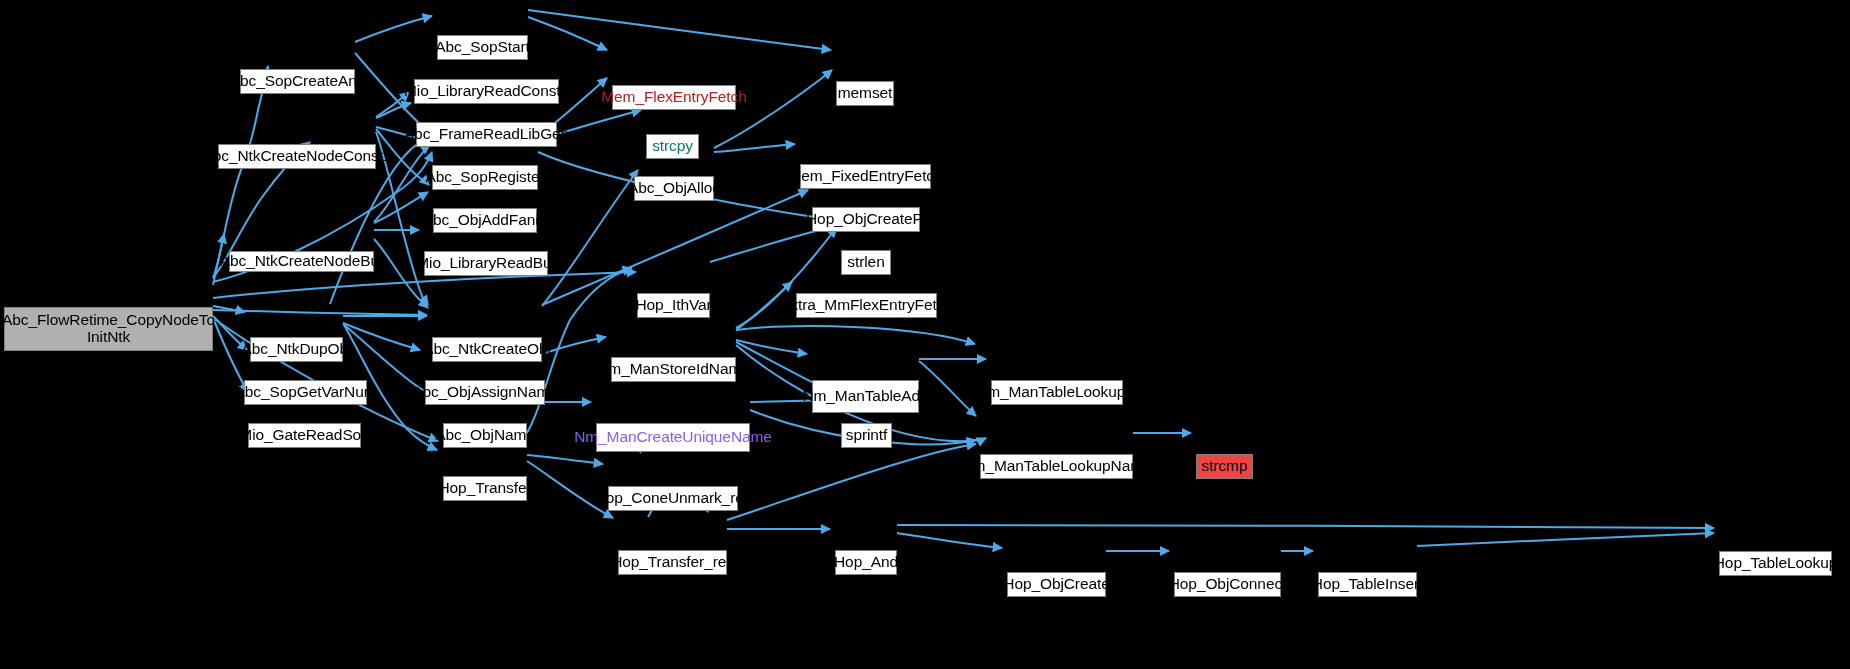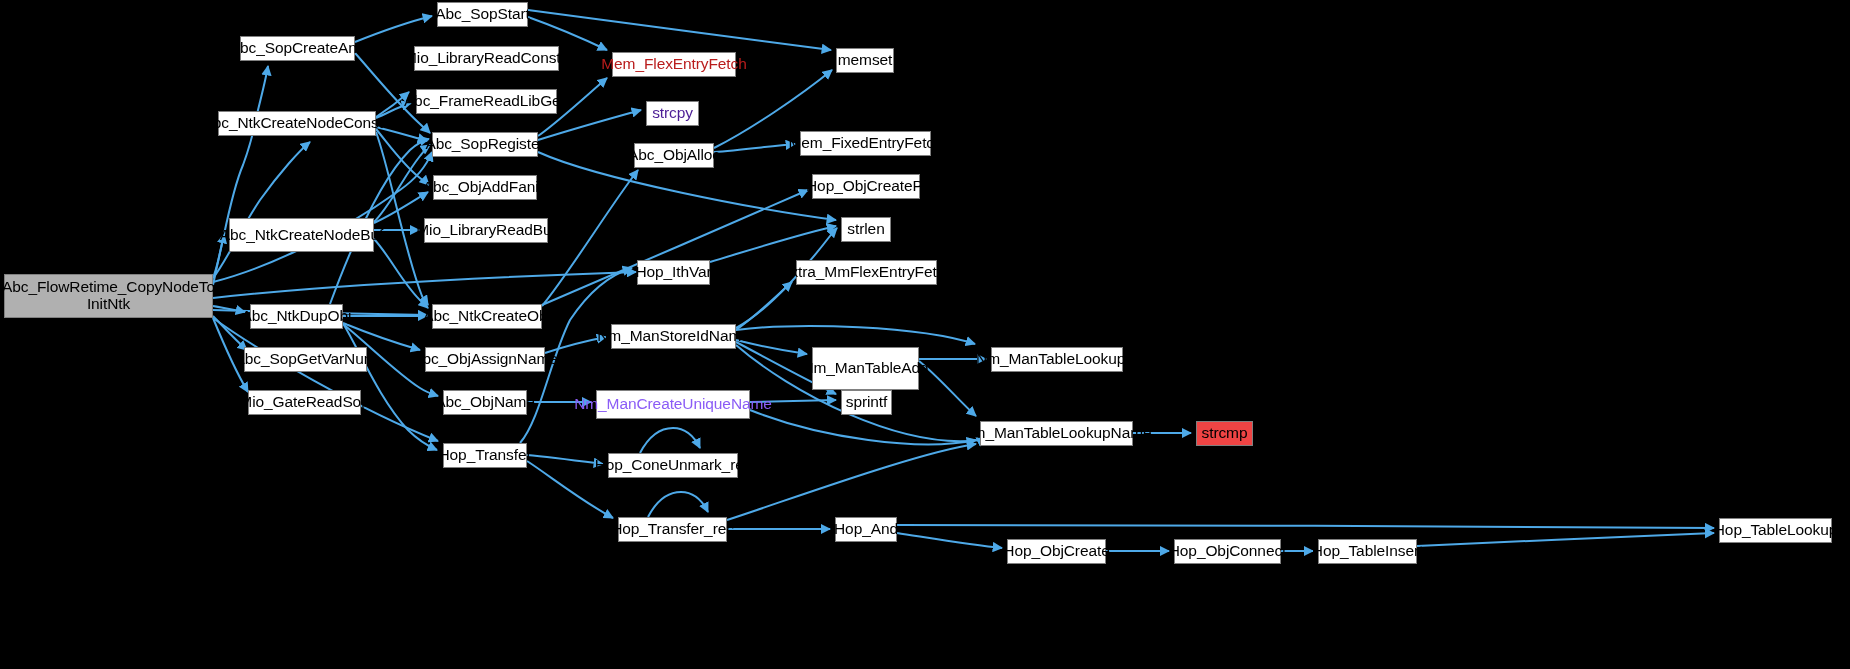--- a/index.html
+++ b/index.html
@@ -20,20 +20,21 @@
     color:#000000;
     font-size:15.5px;
     line-height:1.08;
     display:flex;
     align-items:center;
     justify-content:center;
     text-align:center;
     white-space:pre;
     letter-spacing:-0.1px;
     z-index:2;
+    margin-top:33px;
   }
   .node.root{
     background:#b0b0b0;
     border:1px solid #707070;
   }
   .node-label{pointer-events:none;}
 </style>
 </head>
 <body>
 
@@ -111,43 +112,43 @@
   <div id="node-layer">
       <div class="node root" style="left: 4px; top: 274px; width: 209px; height: 44px; background: rgb(176, 176, 176); border-color: rgb(128, 128, 128); color: rgb(0, 0, 0);"><span class="node-label">Abc_FlowRetime_CopyNodeTo
 InitNtk</span></div>
       <div class="node" style="left: 240px; top: 36px; width: 115px; height: 25px; background: rgb(255, 255, 255); border-color: rgb(128, 128, 128); color: rgb(0, 0, 0);"><span class="node-label">Abc_SopCreateAnd</span></div>
       <div class="node" style="left: 437px; top: 2px; width: 91px; height: 25px; background: rgb(255, 255, 255); border-color: rgb(128, 128, 128); color: rgb(0, 0, 0);"><span class="node-label">Abc_SopStart</span></div>
       <div class="node" style="left: 414px; top: 46px; width: 145px; height: 25px; background: rgb(255, 255, 255); border-color: rgb(128, 128, 128); color: rgb(0, 0, 0);"><span class="node-label">Mio_LibraryReadConst1</span></div>
       <div class="node" style="left: 416px; top: 89px; width: 141px; height: 25px; background: rgb(255, 255, 255); border-color: rgb(128, 128, 128); color: rgb(0, 0, 0);"><span class="node-label">Abc_FrameReadLibGen</span></div>
       <div class="node" style="left: 218px; top: 111px; width: 158px; height: 25px; background: rgb(255, 255, 255); border-color: rgb(128, 128, 128); color: rgb(0, 0, 0);"><span class="node-label">Abc_NtkCreateNodeConst1</span></div>
       <div class="node" style="left: 432px; top: 132px; width: 106px; height: 25px; background: rgb(255, 255, 255); border-color: rgb(128, 128, 128); color: rgb(0, 0, 0);"><span class="node-label">Abc_SopRegister</span></div>
       <div class="node" style="left: 433px; top: 175px; width: 104px; height: 25px; background: rgb(255, 255, 255); border-color: rgb(128, 128, 128); color: rgb(0, 0, 0); align-items: center;"><span class="node-label">Abc_ObjAddFanin</span></div>
-      <div class="node" style="left: 229px; top: 218px; width: 145px; height: 34px; background: rgb(255, 255, 255); border-color: rgb(128, 128, 128); color: rgb(0, 0, 0);"><span class="node-label">Abc_NtkCreateNodeBuf</span></div>
+      <div class="node" style="left: 229px; top: 218px; width: 145px; height: 21px; background: rgb(255, 255, 255); border-color: rgb(128, 128, 128); color: rgb(0, 0, 0);"><span class="node-label">Abc_NtkCreateNodeBuf</span></div>
       <div class="node" style="left: 424px; top: 218px; width: 124px; height: 25px; background: rgb(255, 255, 255); border-color: rgb(128, 128, 128); color: rgb(0, 0, 0);"><span class="node-label">Mio_LibraryReadBuf</span></div>
       <div class="node" style="left: 250px; top: 304px; width: 93px; height: 25px; background: rgb(255, 255, 255); border-color: rgb(128, 128, 128); color: rgb(0, 0, 0);"><span class="node-label">Abc_NtkDupObj</span></div>
       <div class="node" style="left: 432px; top: 304px; width: 110px; height: 25px; background: rgb(255, 255, 255); border-color: rgb(128, 128, 128); color: rgb(0, 0, 0);"><span class="node-label">Abc_NtkCreateObj</span></div>
       <div class="node" style="left: 244px; top: 347px; width: 123px; height: 25px; background: rgb(255, 255, 255); border-color: rgb(128, 128, 128); color: rgb(0, 0, 0);"><span class="node-label">Abc_SopGetVarNum</span></div>
       <div class="node" style="left: 425px; top: 347px; width: 120px; height: 25px; background: rgb(255, 255, 255); border-color: rgb(128, 128, 128); color: rgb(0, 0, 0);"><span class="node-label">Abc_ObjAssignName</span></div>
       <div class="node" style="left: 248px; top: 390px; width: 113px; height: 25px; background: rgb(255, 255, 255); border-color: rgb(128, 128, 128); color: rgb(0, 0, 0);"><span class="node-label">Mio_GateReadSop</span></div>
       <div class="node" style="left: 443px; top: 390px; width: 84px; height: 25px; background: rgb(255, 255, 255); border-color: rgb(128, 128, 128); color: rgb(0, 0, 0);"><span class="node-label">Abc_ObjName</span></div>
       <div class="node" style="left: 443px; top: 443px; width: 84px; height: 25px; background: rgb(255, 255, 255); border-color: rgb(128, 128, 128); color: rgb(0, 0, 0);"><span class="node-label">Hop_Transfer</span></div>
       <div class="node" style="left: 612px; top: 52px; width: 124px; height: 25px; background: rgb(255, 255, 255); border-color: rgb(128, 128, 128); color: #b91c1c;"><span class="node-label">Mem_FlexEntryFetch</span></div>
-      <div class="node" style="left: 646px; top: 101px; width: 53px; height: 25px; background: rgb(255, 255, 255); border-color: rgb(128, 128, 128); color: #4c1d95;"><span class="node-label">strcpy</span></div>
+      <div class="node" style="left: 646px; top: 101px; width: 53px; height: 25px; background: rgb(255, 255, 255); border-color: rgb(128, 128, 128); color: #0f766e;"><span class="node-label">strcpy</span></div>
       <div class="node" style="left: 634px; top: 143px; width: 80px; height: 25px; background: rgb(255, 255, 255); border-color: rgb(128, 128, 128); color: rgb(0, 0, 0);"><span class="node-label">Abc_ObjAlloc</span></div>
       <div class="node" style="left: 637px; top: 260px; width: 73px; height: 25px; background: rgb(255, 255, 255); border-color: rgb(128, 128, 128); color: rgb(0, 0, 0);"><span class="node-label">Hop_IthVar</span></div>
       <div class="node" style="left: 611px; top: 324px; width: 125px; height: 25px; background: rgb(255, 255, 255); border-color: rgb(128, 128, 128); color: rgb(0, 0, 0);"><span class="node-label">Nm_ManStoreIdName</span></div>
       <div class="node" style="left: 596px; top: 390px; width: 154px; height: 29px; background: rgb(255, 255, 255); border-color: rgb(128, 128, 128); color: #8b5cf6;"><span class="node-label">Nm_ManCreateUniqueName</span></div>
       <div class="node" style="left: 608px; top: 453px; width: 130px; height: 25px; background: rgb(255, 255, 255); border-color: rgb(128, 128, 128); color: rgb(0, 0, 0);"><span class="node-label">Hop_ConeUnmark_rec</span></div>
       <div class="node" style="left: 618px; top: 517px; width: 109px; height: 25px; background: rgb(255, 255, 255); border-color: rgb(128, 128, 128); color: rgb(0, 0, 0);"><span class="node-label">Hop_Transfer_rec</span></div>
       <div class="node" style="left: 836px; top: 48px; width: 58px; height: 25px; background: rgb(255, 255, 255); border-color: rgb(128, 128, 128); color: rgb(0, 0, 0);"><span class="node-label">memset</span></div>
       <div class="node" style="left: 800px; top: 131px; width: 131px; height: 25px; background: rgb(255, 255, 255); border-color: rgb(128, 128, 128); color: rgb(0, 0, 0);"><span class="node-label">Mem_FixedEntryFetch</span></div>
       <div class="node" style="left: 812px; top: 174px; width: 108px; height: 25px; background: rgb(255, 255, 255); border-color: rgb(128, 128, 128); color: rgb(0, 0, 0);"><span class="node-label">Hop_ObjCreatePi</span></div>
       <div class="node" style="left: 841px; top: 217px; width: 50px; height: 25px; background: rgb(255, 255, 255); border-color: rgb(128, 128, 128); color: rgb(0, 0, 0);"><span class="node-label">strlen</span></div>
       <div class="node" style="left: 796px; top: 260px; width: 141px; height: 25px; background: rgb(255, 255, 255); border-color: rgb(128, 128, 128); color: rgb(0, 0, 0);"><span class="node-label">Extra_MmFlexEntryFetch</span></div>
-      <div class="node" style="left: 812px; top: 347px; width: 107px; height: 43px; background: rgb(255, 255, 255); border-color: rgb(128, 128, 128); color: rgb(0, 0, 0);"><span class="node-label">Nm_ManTableAdd</span></div>
+      <div class="node" style="left: 812px; top: 347px; width: 107px; height: 33px; background: rgb(255, 255, 255); border-color: rgb(128, 128, 128); color: rgb(0, 0, 0);"><span class="node-label">Nm_ManTableAdd</span></div>
       <div class="node" style="left: 841px; top: 390px; width: 51px; height: 25px; background: rgb(255, 255, 255); border-color: rgb(128, 128, 128); color: rgb(0, 0, 0);"><span class="node-label">sprintf</span></div>
       <div class="node" style="left: 835px; top: 517px; width: 62px; height: 25px; background: rgb(255, 255, 255); border-color: rgb(128, 128, 128); color: rgb(0, 0, 0);"><span class="node-label">Hop_And</span></div>
       <div class="node" style="left: 991px; top: 347px; width: 132px; height: 25px; background: rgb(255, 255, 255); border-color: rgb(128, 128, 128); color: rgb(0, 0, 0);"><span class="node-label">Nm_ManTableLookupId</span></div>
       <div class="node" style="left: 980px; top: 421px; width: 153px; height: 25px; background: rgb(255, 255, 255); border-color: rgb(128, 128, 128); color: rgb(0, 0, 0);"><span class="node-label">Nm_ManTableLookupName</span></div>
       <div class="node" style="left: 1196px; top: 421px; width: 57px; height: 25px; background: #ef4444; border-color: rgb(128, 128, 128); color: rgb(0, 0, 0);"><span class="node-label">strcmp</span></div>
       <div class="node" style="left: 1007px; top: 539px; width: 99px; height: 25px; background: rgb(255, 255, 255); border-color: rgb(128, 128, 128); color: rgb(0, 0, 0);"><span class="node-label">Hop_ObjCreate</span></div>
       <div class="node" style="left: 1174px; top: 539px; width: 107px; height: 25px; background: rgb(255, 255, 255); border-color: rgb(128, 128, 128); color: rgb(0, 0, 0);"><span class="node-label">Hop_ObjConnect</span></div>
       <div class="node" style="left: 1318px; top: 539px; width: 99px; height: 25px; background: rgb(255, 255, 255); border-color: rgb(128, 128, 128); color: rgb(0, 0, 0);"><span class="node-label">Hop_TableInsert</span></div>
       <div class="node" style="left: 1719px; top: 518px; width: 113px; height: 25px; background: rgb(255, 255, 255); border-color: rgb(128, 128, 128); color: rgb(0, 0, 0);"><span class="node-label">Hop_TableLookup</span></div>
     </div>

